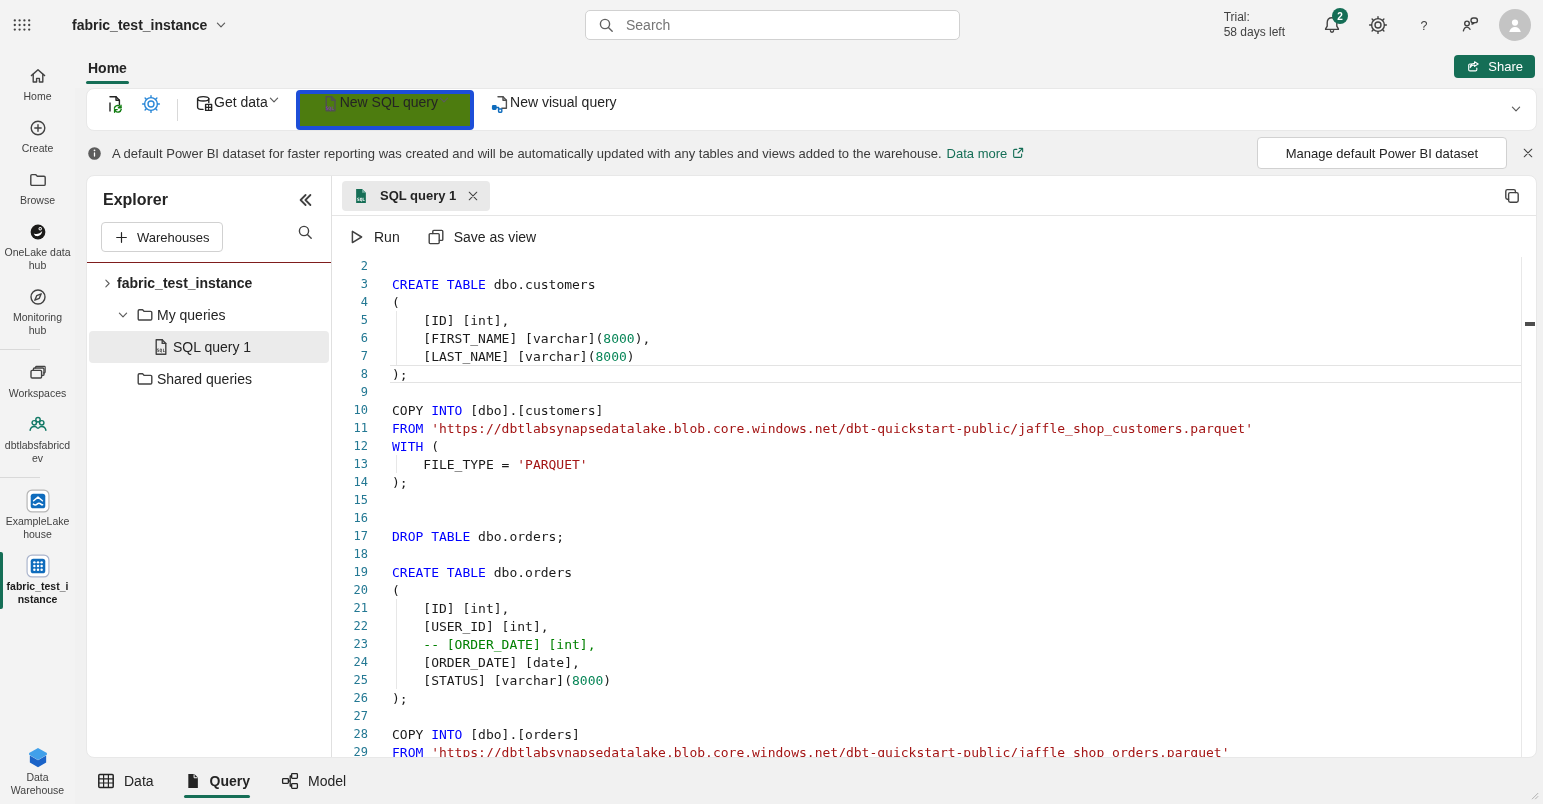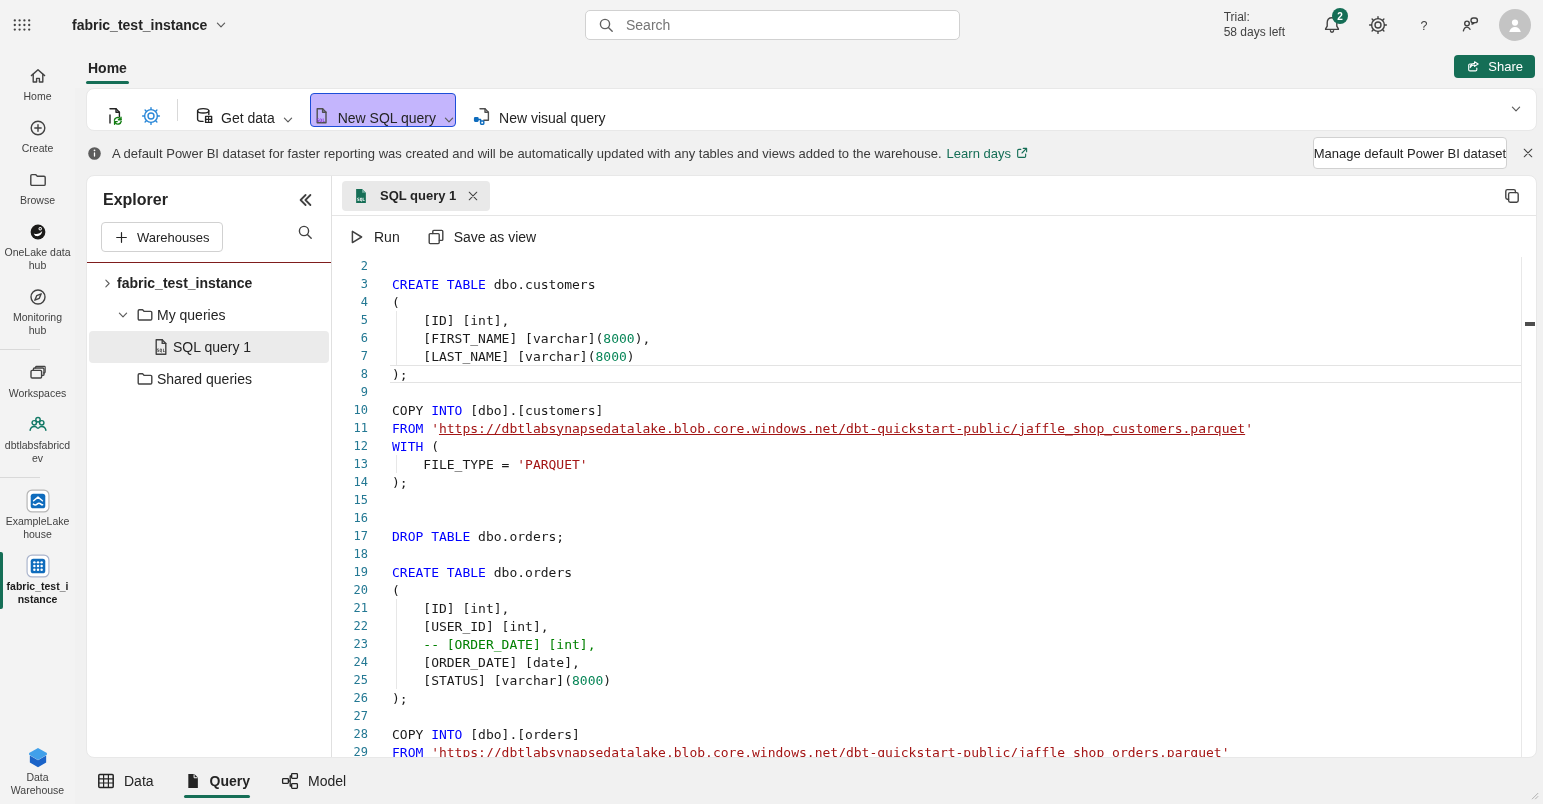--- a/index.html
+++ b/index.html
@@ -26,33 +26,33 @@
   #avatar{width:32px;height:32px;border-radius:50%;background:#c4c4c4;margin:0 12px 0 6px;display:flex;align-items:center;justify-content:center;cursor:pointer;overflow:hidden}
   
   #ribbon-row{position:absolute;left:0;top:50px;right:0;height:38px;background:#f3f3f3}
   #home-tab{position:absolute;left:86px;top:6px;font-size:14px;font-weight:600;padding:4px 2px;cursor:pointer}
   #home-tab::after{content:"";position:absolute;left:0;right:0;bottom:-4px;height:3px;border-radius:2px;background:var(--accent)}
   #share-btn{position:absolute;right:8px;top:5px;height:23px;background:var(--accent);color:#fff;border-radius:4px;
              display:flex;align-items:center;gap:7px;padding:0 12px;font-size:13px;cursor:pointer}
   
   #ribbon-card{position:absolute;left:86px;top:88px;width:1451px;height:43px;background:#fff;border:1px solid #e8e8e8;
                border-radius:8px;box-sizing:border-box;display:flex;align-items:center;padding:0 10px}
-  .tbtn{display:flex;align-items:flex-end;gap:7px;height:32px;padding:0 8px;border-radius:4px;font-size:14px;cursor:pointer;color:#242424}
+  .tbtn{display:flex;align-items:flex-start;height:32px;padding:0 8px;border-radius:4px;font-size:14px;cursor:pointer;color:#242424}
   .tbtn .chev{color:#5c5c5c}
-  .tbtn.boxed{background:#c4b5fd;border:1px solid #1d4ed8;padding:0 0;margin:0 8px}
+  .tbtn.boxed{background:#4d7c0f;border:4px solid #1d4ed8;padding:0 20px;margin:0 8px}
   .tb-divider{width:1px;height:22px;background:#d9d9d9;margin:0 8px}
   #ribbon-collapse{position:absolute;right:14px;top:14px;color:#5c5c5c;cursor:pointer}
   
   #banner{position:absolute;left:86px;top:131px;right:6px;height:44px;display:flex;align-items:center}
   #banner .ic.info{margin-right:9px}
   #banner-text{font-size:13px;color:#3b3b3b}
   #learn-more{font-size:13px;color:var(--accent);margin-left:5px;cursor:pointer;display:inline-flex;align-items:center;gap:4px}
   #banner-right{margin-left:auto;display:flex;align-items:center;gap:14px}
   #manage-btn{height:30px;background:#fff;border:1px solid #d1d1d1;border-radius:4px;font-size:13px;color:#242424;
-              display:flex;align-items:center;padding:0 0;cursor:pointer;white-space:nowrap}
+              display:flex;align-items:center;padding:0 28px;cursor:pointer;white-space:nowrap}
   #banner-close{color:#424242;cursor:pointer;margin-right:2px}
   
   #rail{position:absolute;left:0;top:50px;width:75px;bottom:0;background:#f3f3f3;display:flex;flex-direction:column;align-items:center;padding-top:8px;box-sizing:border-box}
   .rail-item{position:relative;width:75px;display:flex;flex-direction:column;align-items:center;gap:3px;padding:7px 0;cursor:pointer}
   .rail-item .ric{color:#424242;height:22px;display:flex;align-items:center}
   .rail-label{font-size:10.5px;line-height:13px;color:#424242;text-align:center;width:66px;overflow-wrap:anywhere}
   .rail-item.selected .rail-label{font-weight:700;color:#1b1b1b}
   .rail-item.selected::before{content:"";position:absolute;left:0;top:4px;bottom:4px;width:3px;background:var(--accent);border-radius:0 2px 2px 0}
   .rail-divider{width:40px;height:1px;background:#d9d9d9;margin:5px 0}
   #rail-spacer{flex:1}
@@ -84,21 +84,21 @@
   .qt-btn{display:flex;align-items:center;gap:8px;font-size:14px;color:#242424;cursor:pointer}
   .qt-btn .ic{color:#424242}
   
   #code{flex:1;position:relative;overflow:hidden;font-family:"DejaVu Sans Mono","Liberation Mono",monospace;font-size:13px}
   .cline{height:18px;display:flex;align-items:center;position:relative;white-space:pre}
   .ln{width:36px;text-align:right;color:var(--line-number);font-size:12px;flex:none}
   .ctext{margin-left:24px;position:relative}
   .cline .guide{position:absolute;left:64px;top:0;bottom:0;border-left:1px solid #e7e7e7}
   .cline.cur::before{content:"";position:absolute;left:58px;right:14px;top:0;bottom:0;border-top:1px solid #e3e3e3;border-bottom:1px solid #e3e3e3;pointer-events:none}
   .tk-k{color:var(--keyword)} .tk-p{color:#1b1b1b} .tk-n{color:var(--number)}
-  .tk-s{color:var(--string)} .tk-u{color:var(--string);text-decoration:underline} .tk-c{color:var(--comment)}
+  .tk-s{color:var(--string)} .tk-u{color:var(--string);} .tk-c{color:var(--comment)}
   #ruler{position:absolute;right:0;top:0;bottom:0;width:14px;border-left:1px solid #e8e8e8}
   #ruler-mark{position:absolute;right:1px;top:65px;width:10px;height:4px;background:#4d4d4d}
   
   #bottom-bar{position:absolute;left:86px;right:0;top:758px;height:46px;display:flex;align-items:center;padding-left:10px}
   .btab{position:relative;display:flex;align-items:center;gap:8px;font-size:14px;color:#242424;margin-right:30px;height:46px;cursor:pointer}
   .btab .ic{color:#242424}
   .btab.active{font-weight:700}
   .btab.active::after{content:"";position:absolute;left:0;right:0;bottom:6px;height:3px;border-radius:2px;background:var(--accent)}
   #resize-handle{position:absolute;right:3px;bottom:3px;color:#ababab}
 </style>
@@ -287,21 +287,21 @@
 <div id="banner">
   <span class="ic info">
       <svg width="17" height="17" viewBox="0 0 20 20">
         <circle cx="10" cy="10" r="7.4" fill="#5d5d5d"></circle>
         <rect x="9.25" y="8.6" width="1.5" height="5.2" rx=".75" fill="#fff"></rect>
         <circle cx="10" cy="6.3" r="1.05" fill="#fff"></circle>
       </svg>
     </span>
   <span id="banner-text">A default Power BI dataset for faster reporting was created and will be automatically updated with any tables and views added to the warehouse.</span>
   <span id="learn-more">
-    <span>Learn days</span>
+    <span>Data more</span>
     <span class="ic">
         <svg width="14" height="14" viewBox="0 0 20 20" fill="none" stroke="currentColor" stroke-width="1.6" stroke-linecap="round" stroke-linejoin="round">
           <path d="M8.4 4.8H5.4c-.9 0-1.6.7-1.6 1.6v8.2c0 .9.7 1.6 1.6 1.6h8.2c.9 0 1.6-.7 1.6-1.6v-3"></path>
           <path d="M11.8 3.4h4.8v4.8"></path>
           <path d="M16.2 3.8 10 10"></path>
         </svg>
       </span>
   </span>
   <div id="banner-right">
     <div id="manage-btn">Manage default Power BI dataset</div>

